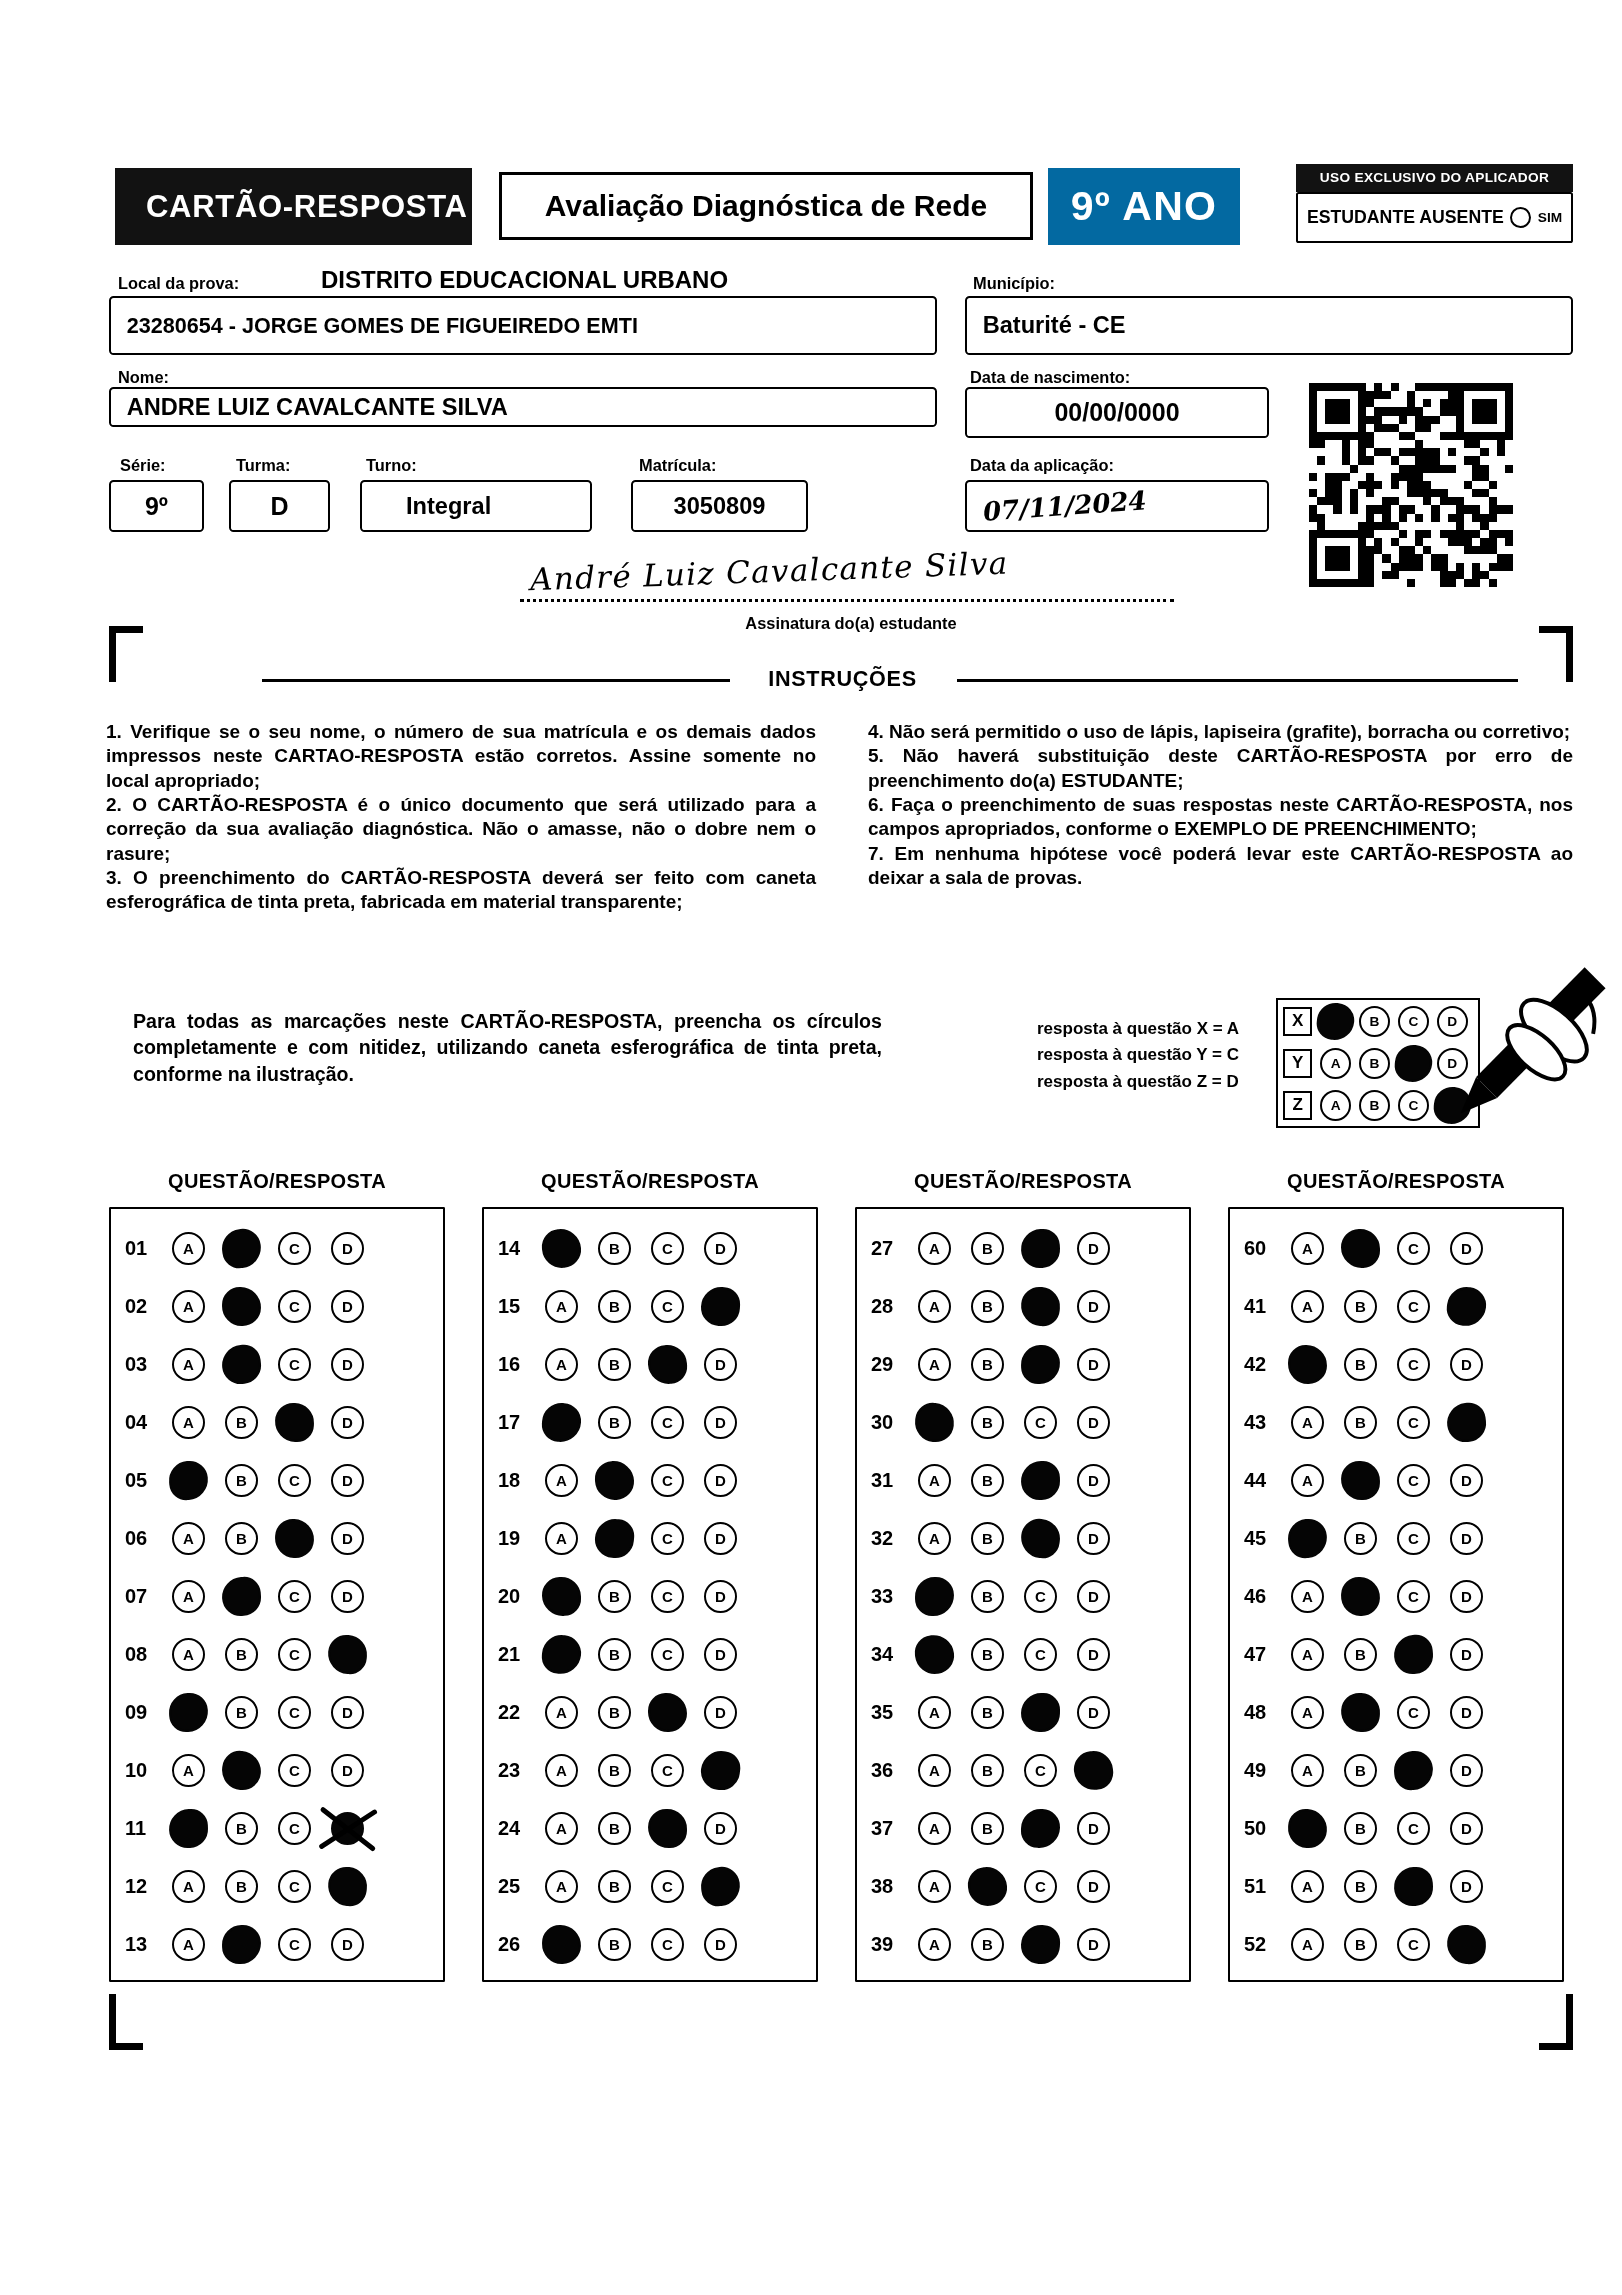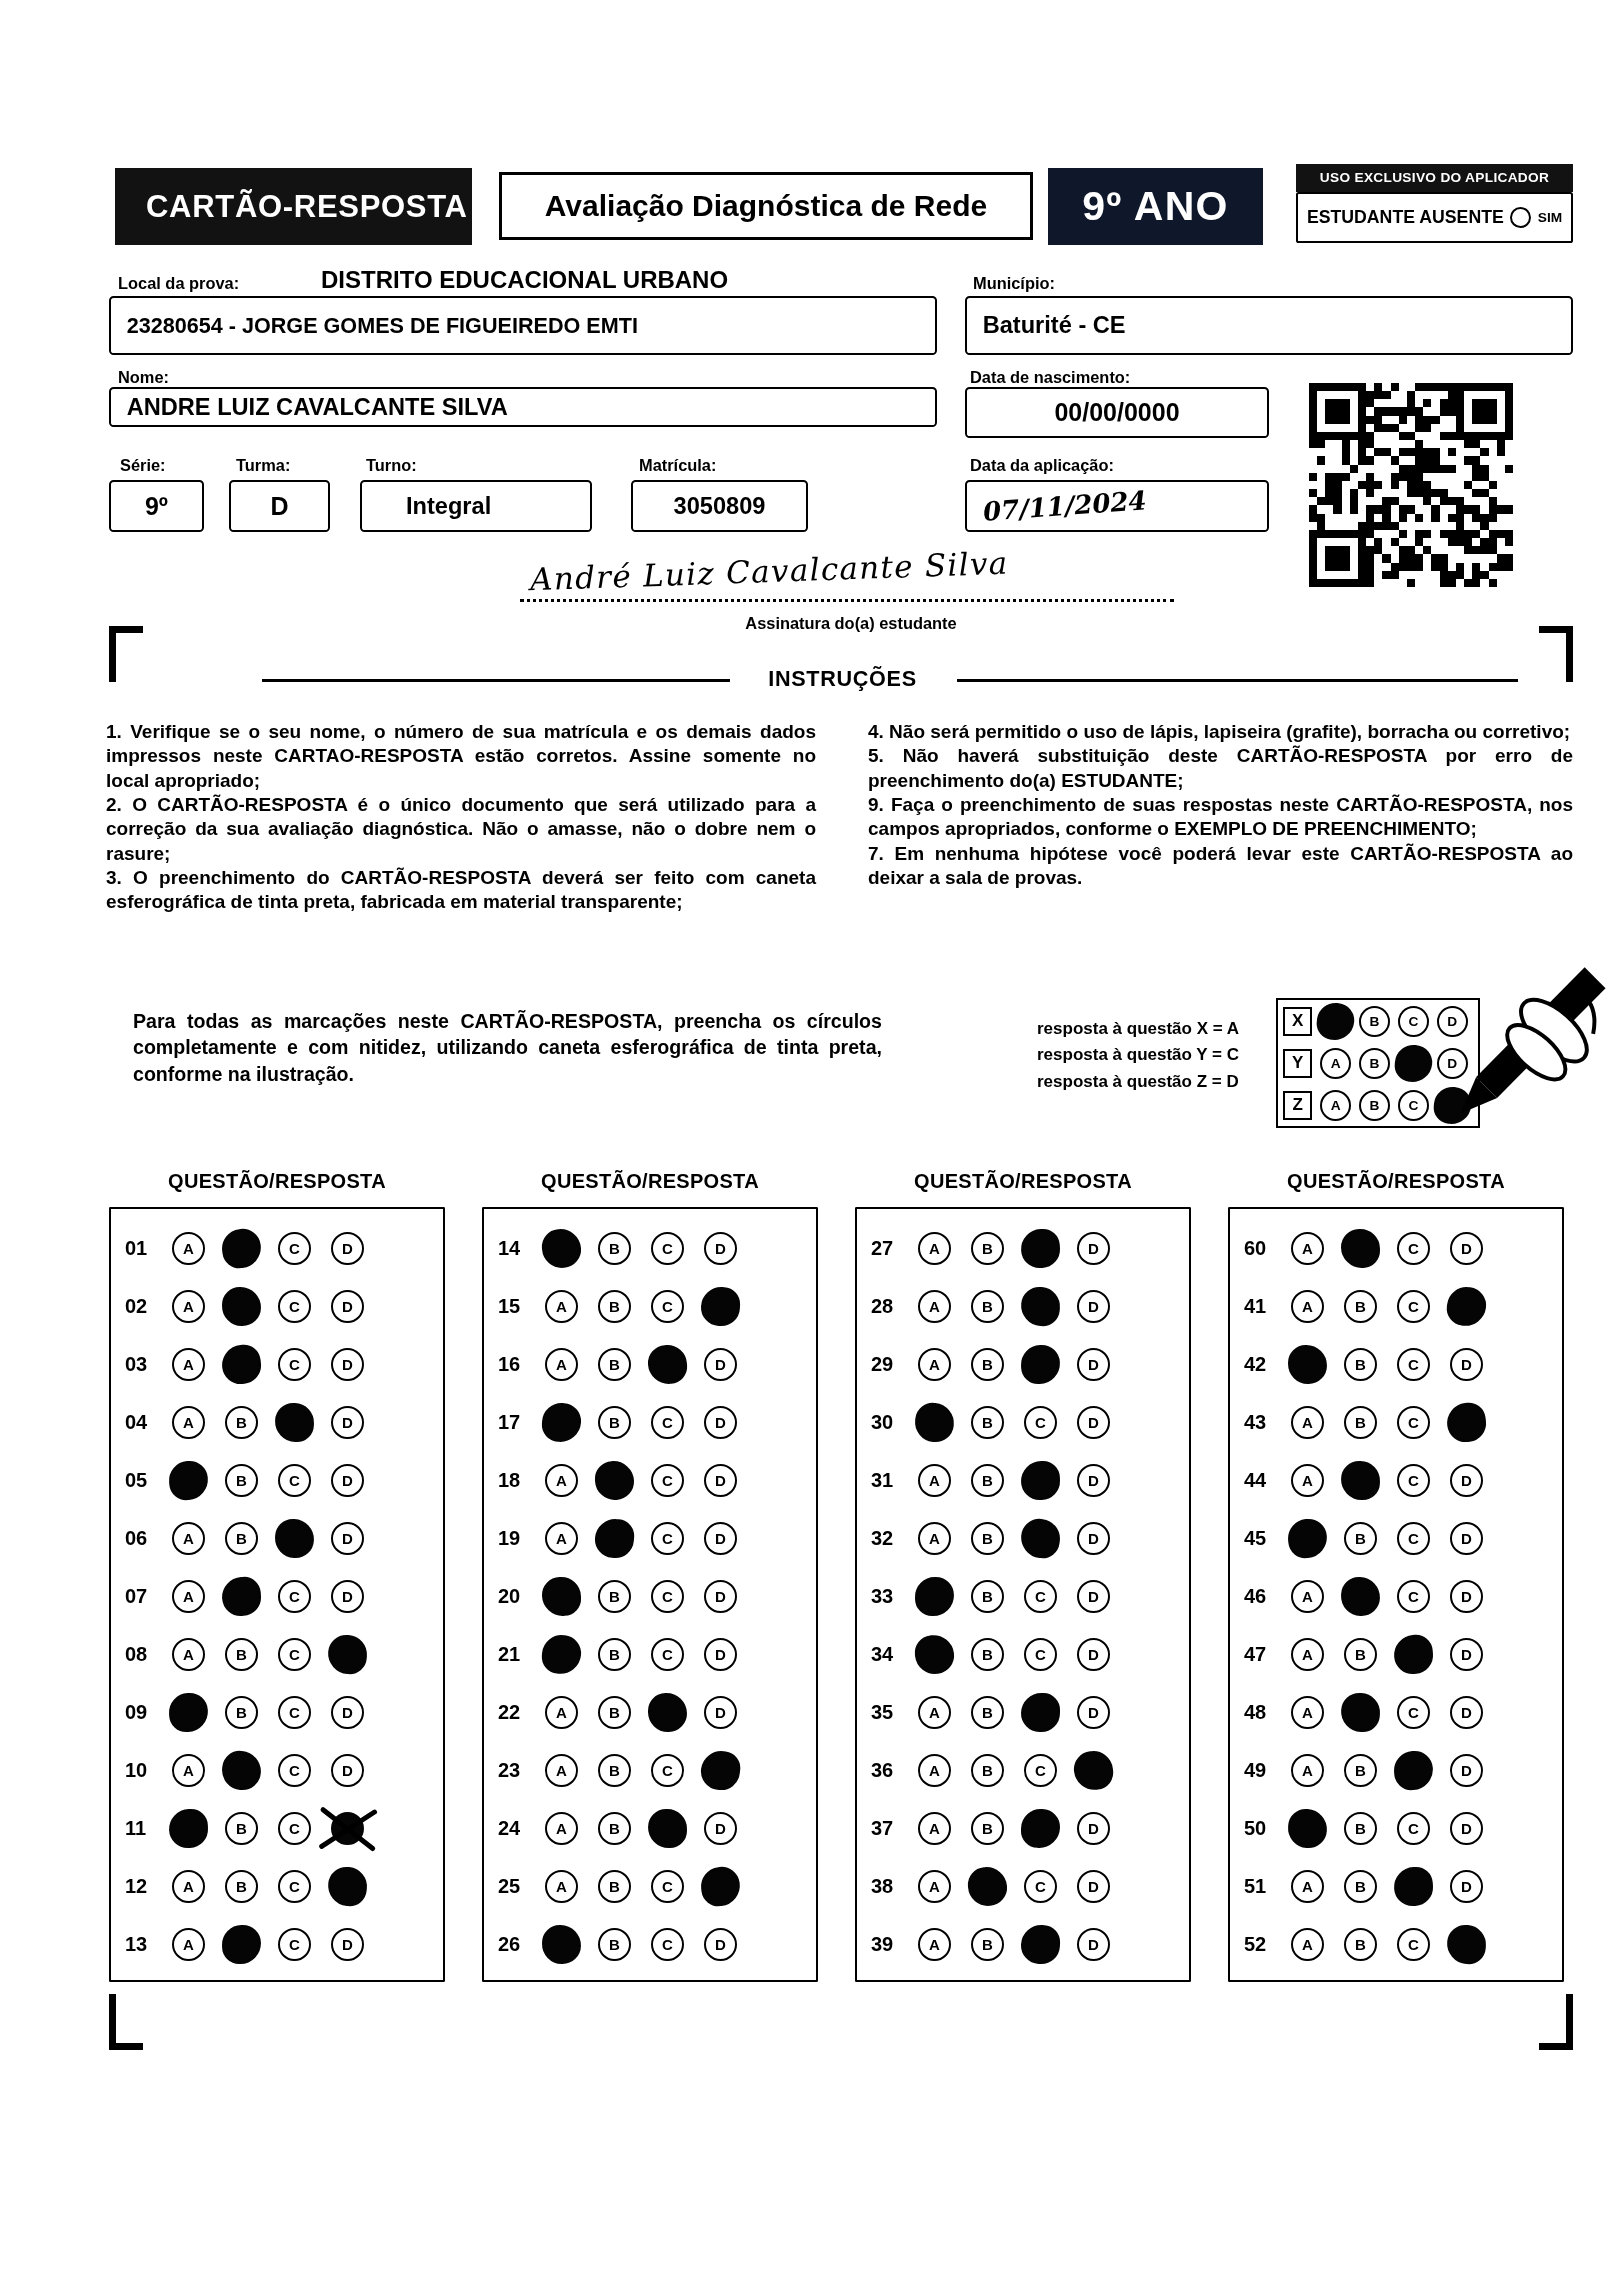--- a/index.html
+++ b/index.html
@@ -9,21 +9,21 @@
     font-family:"Liberation Sans", sans-serif; color:#000; overflow:hidden;
   }
   .abs { position:absolute; }
   .bold { font-weight:700; }
 
   
   .hdr-card { left:115px; top:168px; width:357px; height:77px; background:#121212; color:#fff;
     display:flex; align-items:center; padding-left:31px; font-size:31px; font-weight:700; letter-spacing:0.7px; }
   .hdr-exam { left:499px; top:172px; width:534px; height:68px; border:3.3px solid #000;
     display:flex; align-items:center; justify-content:center; font-size:30px; font-weight:700; }
-  .hdr-grade { left:1048px; top:168px; width:215px; height:77px; background:#0f172a; color:#fff;
+  .hdr-grade { left:1048px; top:168px; width:192px; height:77px; background:#0369a1; color:#fff;
     display:flex; align-items:center; justify-content:center; font-size:41px; font-weight:700; letter-spacing:1.3px;text-align:right; }
   .aplicador { left:1296px; top:164px; width:277px; }
   .aplicador-bar { height:27.5px; background:#121212; color:#fff; font-size:13.7px; font-weight:700;
     display:flex; align-items:center; justify-content:center; letter-spacing:0.3px; }
   .aplicador-body { height:51px; border:2.6px solid #000; border-radius:2.6px; display:flex; align-items:center;
     justify-content:center; gap:6.5px; font-size:17.7px; font-weight:700; }
   .absent-circle { width:21px; height:21px; border:2.6px solid #000; border-radius:50%; display:inline-block; background:#fff; }
   .absent-sim { font-size:13.7px; font-weight:700; }
 
   
@@ -471,21 +471,21 @@
   <div class="abs inst-title">INSTRUÇÕES</div>
   <div class="abs rule right"></div>
   <div class="abs inst-col l">
       <div class="inst-item">1. Verifique se o seu nome, o número de sua matrícula e os demais dados impressos neste CARTAO-RESPOSTA estão corretos. Assine somente no local apropriado;</div>
       <div class="inst-item">2. O CARTÃO-RESPOSTA é o único documento que será utilizado para a correção da sua avaliação diagnóstica. Não o amasse, não o dobre nem o rasure;</div>
       <div class="inst-item">3. O preenchimento do CARTÃO-RESPOSTA deverá ser feito com caneta esferográfica de tinta preta, fabricada em material transparente;</div>
     </div>
   <div class="abs inst-col r">
       <div class="inst-item">4. Não será permitido o uso de lápis, lapiseira (grafite), borracha ou corretivo;</div>
       <div class="inst-item">5. Não haverá substituição deste CARTÃO-RESPOSTA por erro de preenchimento do(a) ESTUDANTE;</div>
-      <div class="inst-item">9. Faça o preenchimento de suas respostas neste CARTÃO-RESPOSTA, nos campos apropriados, conforme o EXEMPLO DE PREENCHIMENTO;</div>
+      <div class="inst-item">6. Faça o preenchimento de suas respostas neste CARTÃO-RESPOSTA, nos campos apropriados, conforme o EXEMPLO DE PREENCHIMENTO;</div>
       <div class="inst-item">7. Em nenhuma hipótese você poderá levar este CARTÃO-RESPOSTA ao deixar a sala de provas.</div>
     </div>
 
   <div class="abs ex-par">Para todas as marcações neste CARTÃO-RESPOSTA, preencha os círculos completamente e com nitidez, utilizando caneta esferográfica de tinta preta, conforme na ilustração.</div>
   <div class="abs ex-notes">
       <div class="note-line">resposta à questão X = A</div>
       <div class="note-line">resposta à questão Y = C</div>
       <div class="note-line">resposta à questão Z = D</div>
     </div>
   <div class="abs ex-grid">

